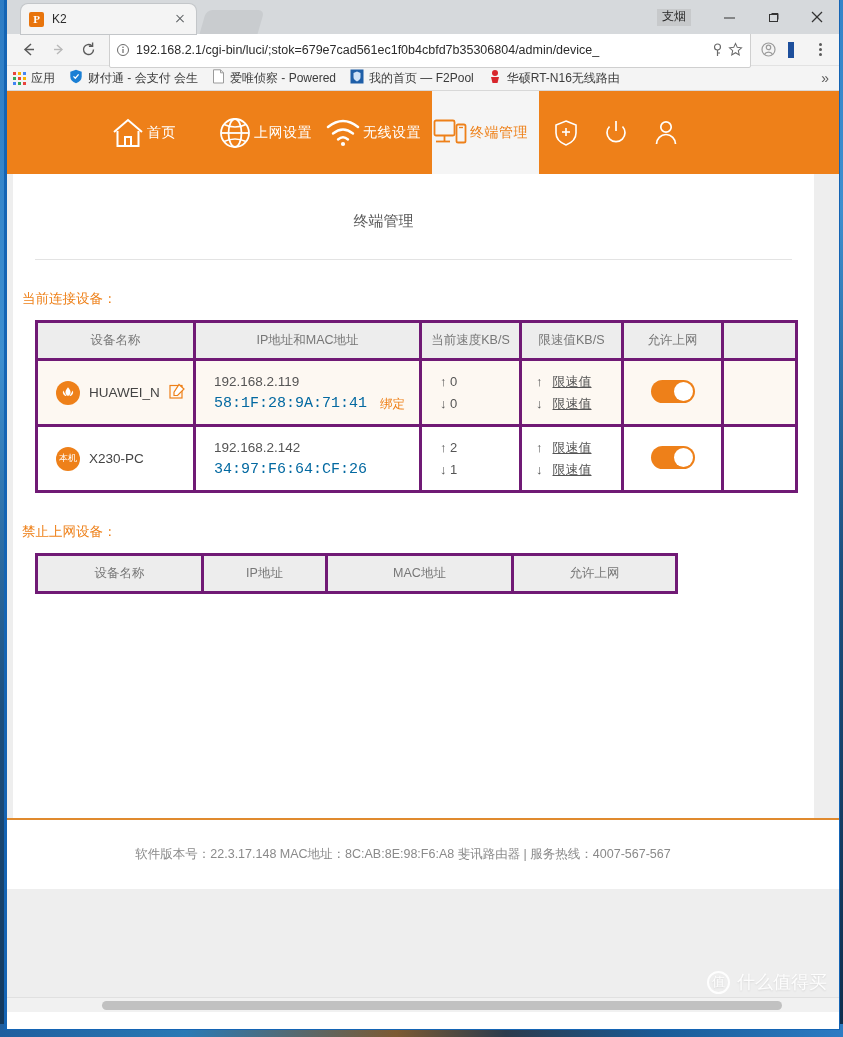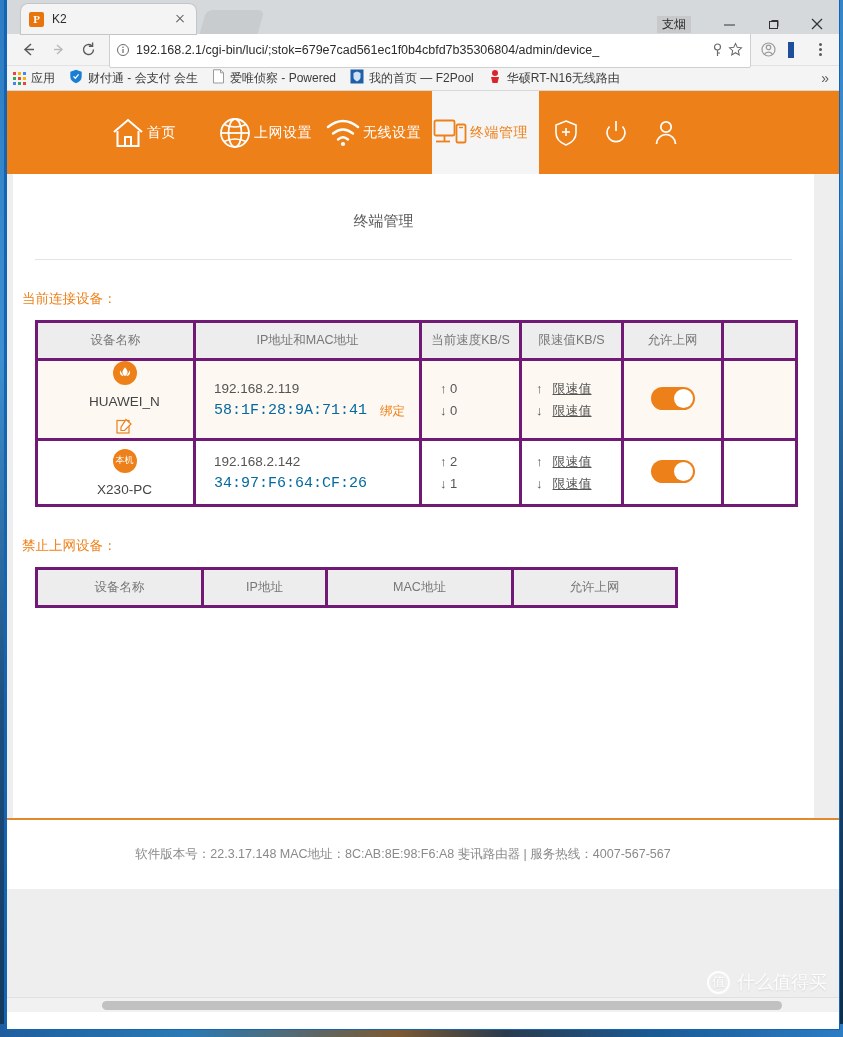--- a/index.html
+++ b/index.html
@@ -61,22 +61,22 @@
     background: #55595c;
   }
   .tab-close::before { transform: rotate(45deg); }
   .tab-close::after  { transform: rotate(-45deg); }
   .tab-ghost {
     position: absolute; left: 196px; top: 10px; width: 58px; height: 24px;
     background: #c9cccf; border-radius: 6px 6px 0 0;
     transform: skewX(-16deg);
   }
   .win-controls {
-    position: absolute; right: 0; top: 7px; height: 34px;
-    display: flex; align-items: center;
+    position: absolute; right: 0; top: 0; height: 34px;
+    display: flex; align-items: center; font-family: Liberation Mono, monospace;
   }
   .ext-badge {
     font-size: 12px; color: #2a2a2a; background: #c7c9cb;
     padding: 1px 5px; margin-right: 16px; line-height: 15px;
   }
   .wb { width: 44px; height: 30px; display:flex; align-items:center; justify-content:center; }
   .wb svg { display:block; }
 
   
   .toolbar {
@@ -171,21 +171,21 @@
   .tbl-conn { width: 760px; }
   .tbl-conn td { height: 66px; vertical-align: middle; font-size: 13px; color: #555; }
   .tbl-conn tr.hl td { background: #fdf8f2; }
   .c-name { width: 158px; }
   .c-addr { width: 226px; }
   .c-speed { width: 100px; }
   .c-limit { width: 102px; }
   .c-allow { width: 100px; }
   .c-extra { width: 74px; }
 
-  .dev-cell { display: flex; align-items: center; padding-left: 18px; gap: 9px; overflow: hidden; flex-direction: column; }
+  .dev-cell { display: flex; align-items: center; padding-left: 18px; gap: 9px; overflow: hidden; }
   .dev-ico {
     width: 24px; height: 24px; border-radius: 50%; background: #ee8019; flex: none;
     display: flex; align-items: center; justify-content: center;
     color: #fff; font-size: 9px;
   }
   .dev-name {
     font-size: 13.5px; color: #444; white-space: nowrap; overflow: hidden;
     text-overflow: clip; max-width: 78px;
   }
   .edit-ico { flex: none; cursor: pointer; }

